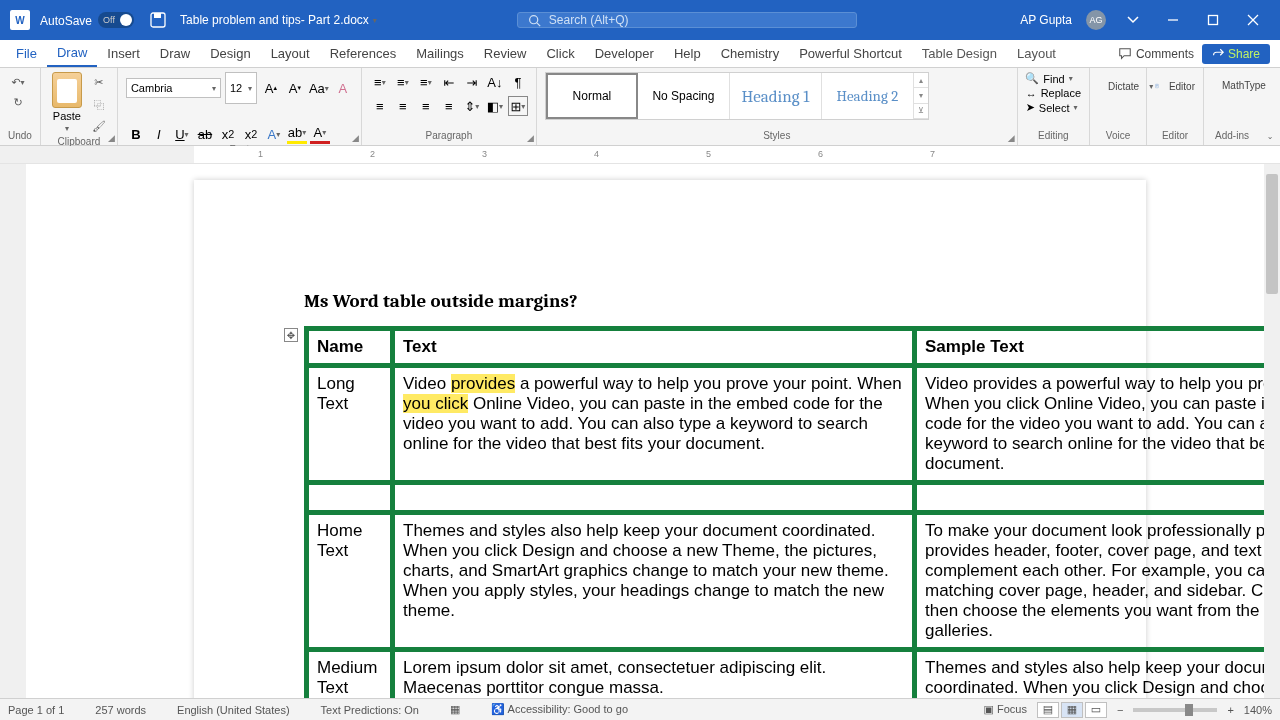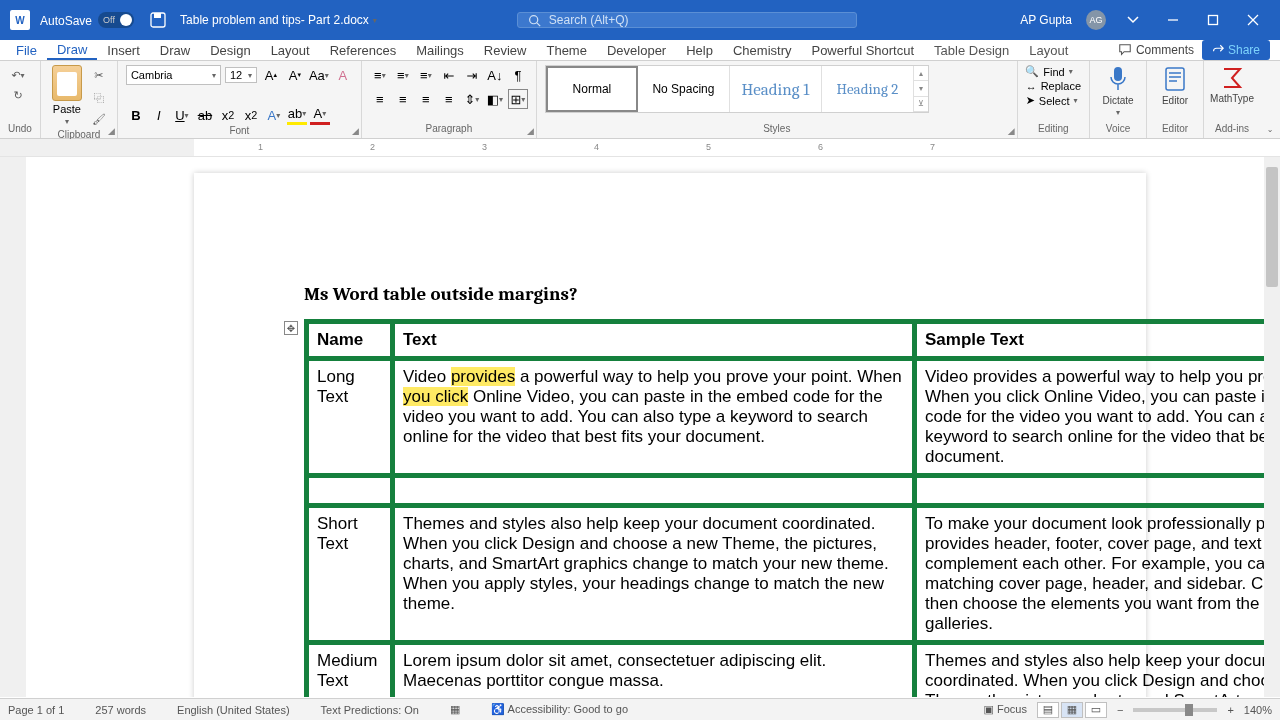--- a/index.html
+++ b/index.html
@@ -14,29 +14,29 @@
 .toggle-label { font-size: 9px; position: absolute; left: 5px; color: #ccc; }
 .save-icon { width: 28px; height: 28px; display: flex; align-items: center; justify-content: center; margin-right: 8px; }
 .doc-name { flex: 0 0 auto; margin-right: 20px; display: flex; align-items: center; gap: 4px; }
 .search-box { flex: 0 0 340px; margin-left: 120px; height: 16px; background: #3c78ce; border: 1px solid #5b8fd5; border-radius: 3px; display: flex; align-items: center; padding: 0 10px; gap: 8px; }
 .search-box span { color: #cfe0f5; font-size: 12px; }
 .title-right { margin-left: auto; display: flex; align-items: center; gap: 14px; padding-right: 14px; }
 .avatar { width: 20px; height: 20px; background: #8495a8; border-radius: 50%; display: flex; align-items: center; justify-content: center; font-size: 9px; }
 .win-btn { width: 26px; height: 26px; display: flex; align-items: center; justify-content: center; }
 
 
-.ribbon-tabs { height: 21px; background: #fff; display: flex; align-items: center; border-bottom: 1px solid #d0d0d0; padding-left: 6px; font-size: 13px; }
+.ribbon-tabs { height: 28px; background: #fff; display: flex; align-items: center; border-bottom: 1px solid #d0d0d0; padding-left: 6px; font-size: 13px; }
 .tab { padding: 0 10px; height: 100%; display: flex; align-items: center; color: #444; cursor: pointer; }
 .tab.file { color: #2262c1; }
 .tab.active { border-bottom: 2px solid #2262c1; color: #2262c1; }
 .tab.context1 { color: #555; }
 .tab.context2 { color: #555; }
 .ribbon-right { margin-left: auto; display: flex; align-items: center; gap: 8px; padding-right: 10px; }
 .comments-btn { display: flex; align-items: center; gap: 4px; font-size: 12px; color: #444; }
-.share-btn { background: #2262c1; color: #7dd3fc; padding: 3px 10px; border-radius: 3px; display: flex; align-items: flex-start; gap: 4px; font-size: 12px; }
+.share-btn { background: #2262c1; color: #bef264; padding: 3px 10px; border-radius: 3px; display: flex; align-items: flex-start; gap: 4px; font-size: 12px; }
 
 
 .ribbon { height: 78px; background: #f5f5f5; border-bottom: 1px solid #d0d0d0; display: flex; font-size: 11px; }
 .group { border-right: 1px solid #d8d8d8; padding: 4px 8px 2px; display: flex; flex-direction: column; position: relative; }
 .group-label { font-size: 10px; color: #666; text-align: center; margin-top: auto; padding-bottom: 2px; }
 .group-body { display: flex; gap: 4px; flex: 1; }
 .launcher { position: absolute; right: 2px; bottom: 2px; font-size: 9px; color: #888; }
 .btn-col { display: flex; flex-direction: column; gap: 2px; align-items: center; }
 .btn-sm { width: 20px; height: 20px; display: flex; align-items: center; justify-content: center; color: #555; }
 .btn-row { display: flex; gap: 4px; align-items: center; }
@@ -44,21 +44,21 @@
 
 .undo-group .group-body { flex-direction: column; gap: 0; }
 
 
 .paste-btn { width: 36px; display: flex; flex-direction: column; align-items: center; gap: 2px; }
 .paste-icon { width: 30px; height: 36px; background: linear-gradient(#f5d098,#e8b96b); border: 1px solid #c79a4a; border-radius: 3px; position: relative; }
 .paste-icon::after { content:''; position:absolute; top:6px; left:4px; right:4px; bottom:4px; background:#fff; border-radius:2px; }
 
 
 .font-select { width: 95px; height: 20px; border: 1px solid #c0c0c0; background: #fff; font-size: 11px; padding: 0 4px; display: flex; align-items: center; justify-content: space-between; }
-.size-select { width: 32px; height: 16px; border: 1px solid #c0c0c0; background: #fff; font-size: 11px; padding: 0 4px; display: flex; align-items: center; justify-content: space-between; }
+.size-select { width: 32px; height: 32px; border: 1px solid #c0c0c0; background: #fff; font-size: 11px; padding: 0 4px; display: flex; align-items: center; justify-content: space-between; }
 .font-row2 { display: flex; gap: 3px; align-items: center; margin-top: 4px; }
 .fmt { width: 20px; height: 20px; display: flex; align-items: center; justify-content: center; font-size: 13px; }
 
 
 .para-row { display: flex; gap: 3px; }
 
 
 .styles-group { flex: 1; }
 .styles-gallery { display: flex; gap: 0; height: 48px; align-items: stretch; border: 1px solid #d0d0d0; background: #fff; }
 .style-item { width: 92px; border-right: 1px solid #e0e0e0; display: flex; align-items: center; justify-content: center; font-size: 12px; }
@@ -66,21 +66,21 @@
 .style-item.h1 { color: #5a8fc7; font-family: "Cambria", serif; font-size: 17px; }
 .style-item.h2 { color: #5a8fc7; font-family: "Cambria", serif; font-size: 15px; }
 .gallery-btns { width: 14px; display: flex; flex-direction: column; }
 .gallery-btns div { flex: 1; border-bottom: 1px solid #e0e0e0; display: flex; align-items: center; justify-content: center; font-size: 8px; color: #888; }
 
 
 .editing-list { display: flex; flex-direction: column; gap: 2px; font-size: 11px; }
 .editing-item { display: flex; align-items: center; gap: 4px; }
 
 
-.big-btn { width: 40px; display: flex; flex-direction: column; align-items: center; gap: 2px; font-size: 10px; color: #444; }
+.big-btn { width: 40px; display: flex; align-items: center; gap: 10px; font-size: 10px; color: #444; }
 
 
 .ruler-row { height: 18px; background: #fff; display: flex; border-bottom: 1px solid #e4e4e4; position: relative; }
 .v-ruler-corner { width: 26px; background: #f0f0f0; }
 .h-ruler { flex: 1; position: relative; background: #f0f0f0; overflow: hidden; }
 .h-ruler-inner { position: absolute; left: 168px; right: 0; top: 0; bottom: 0; background: #fff; }
 .ruler-mark { position: absolute; font-size: 9px; color: #888; top: 3px; }
 
 
 .doc-area { display: flex; height: 540px; position: relative; }
@@ -175,21 +175,21 @@
 <div class="ribbon-tabs">
   <div class="tab file">File</div>
   <div class="tab active">Draw</div>
   <div class="tab">Insert</div>
   <div class="tab">Draw</div>
   <div class="tab">Design</div>
   <div class="tab">Layout</div>
   <div class="tab">References</div>
   <div class="tab">Mailings</div>
   <div class="tab">Review</div>
-  <div class="tab">Theme</div>
+  <div class="tab">Click</div>
   <div class="tab">Developer</div>
   <div class="tab">Help</div>
   <div class="tab">Chemistry</div>
   <div class="tab">Powerful Shortcut</div>
   <div class="tab context1">Table Design</div>
   <div class="tab context2">Layout</div>
   <div class="ribbon-right">
     <div class="comments-btn">
       <svg width="14" height="14" viewBox="0 0 16 16">
           <path d="M2 2h12v8H7l-3 3v-3H2z" fill="none" stroke="#555" stroke-width="1.2"></path>
@@ -403,21 +403,21 @@
           <td>Long Text</td>
           <td><span>Video </span><span class="highlight1">provides</span><span> a powerful way to help you prove your point. When </span><span class="highlight2">you click</span><span> Online Video, you can paste in the embed code for the video you want to add. You can also type a keyword to search online for the video that best fits your document.</span></td>
           <td>Video provides a powerful way to help you prove your point. When you click Online Video, you can paste in the embed code for the video you want to add. You can also type a keyword to search online for the video that best fits your document.</td>
         </tr>
         <tr class="row-spacer">
               <td></td>
               <td></td>
               <td></td>
             </tr>
         <tr>
-          <td>Short Text</td>
+          <td>Home Text</td>
           <td>Themes and styles also help keep your document coordinated. When you click Design and choose a new Theme, the pictures, charts, and SmartArt graphics change to match your new theme. When you apply styles, your headings change to match the new theme.</td>
           <td>To make your document look professionally produced, Word provides header, footer, cover page, and text box designs that complement each other. For example, you can add a matching cover page, header, and sidebar. Click Insert and then choose the elements you want from the different galleries.</td>
         </tr>
         <tr>
           <td>Medium Text</td>
           <td>Lorem ipsum dolor sit amet, consectetuer adipiscing elit. Maecenas porttitor congue massa.</td>
           <td>Themes and styles also help keep your document coordinated. When you click Design and choose a new Theme, the pictures, charts, and SmartArt graphics change to match your new theme. When you apply styles, your headings change to match the new theme.</td>
         </tr>
       </tbody>
         </table>

